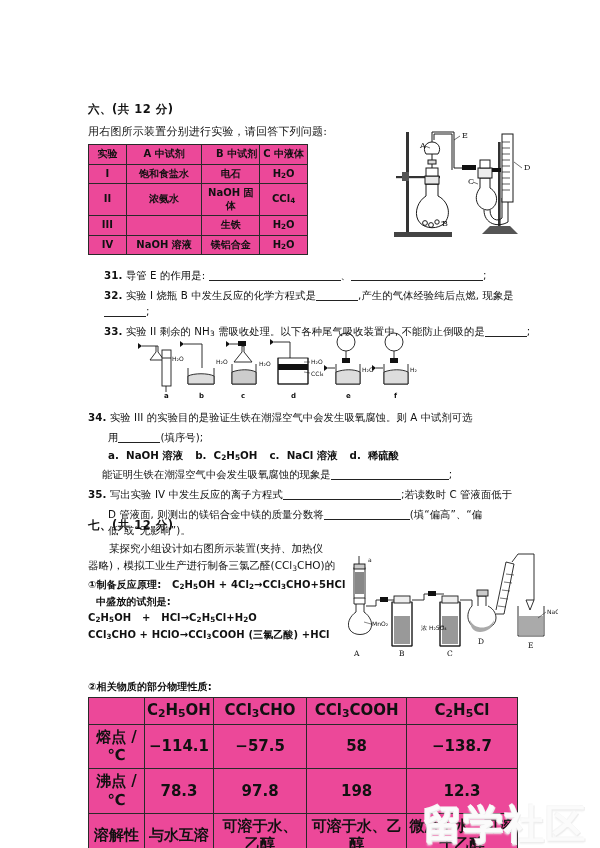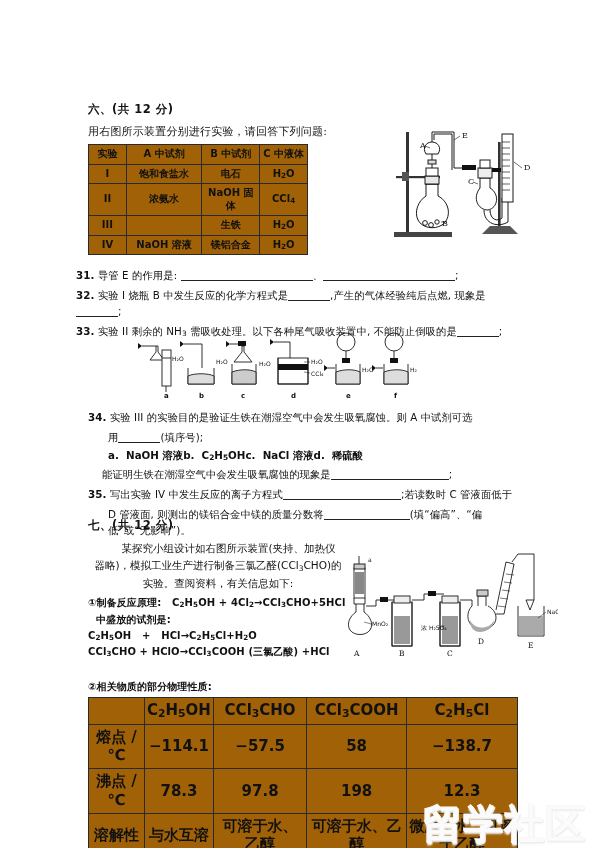--- a/index.html
+++ b/index.html
@@ -22,54 +22,54 @@
 
   
   table.grid { border-collapse:collapse; width:100%; }
   table.grid td, table.grid th {
     border:1px solid #2a2a2a;
     text-align:center;
     font-size:10px;
     padding:3px 2px;
     font-weight:bold;
     line-height:1.25;
-    background:#a16207;
+    background:#ec4899;
   }
   table.t1 { width:220px; }
   table.t1 td, table.t1 th { height:18px; }
   table.t1 .c0 { width:38px; }
   table.t1 .c1 { width:76px; }
-  table.t1 .c2 { width:58px; }
+  table.t1 .c2 { width:58px;text-align:right; }
   table.t1 .c3 { width:48px; }
 
   table.t2 { width:430px; margin-top:3px; }
   table.t2 td, table.t2 th { height:19px; font-size:15px; }
   table.t2 .p0 { width:56px; }
 
   sub { font-size:72%; vertical-align:-.2em; }
 
   
   .q { font-size:10.3px; line-height:1.55; margin:4px 0 0 0; letter-spacing:.1px; }
   .q .num { font-weight:bold; }
   .indent { padding-left:20px; }
   .blank { display:inline-block; border-bottom:1px solid #222; vertical-align:-2px; }
   .bl-s  { width:42px; }
   .bl-m  { width:86px; }
   .bl-l  { width:118px; }
   .bl-xl { width:132px; }
 
-  .opts { display:flex; gap:0; font-size:10.3px; padding-left:20px; margin-top:3px; font-weight:bold;}
+  .opts { display:flex; gap:12px; font-size:10.3px; padding-left:20px; margin-top:3px; font-weight:bold;}
   .opts span { white-space:nowrap; }
 
   
   .fig { position:absolute; }
   .fig svg { display:block; }
 
   .eq { font-size:10px; margin:3px 0; letter-spacing:.1px; font-weight:bold; }
-  .para { font-size:10.5px; line-height:1.65; text-indent:0; margin:0;text-align:center; }
+  .para { font-size:10.5px; line-height:1.65; text-indent:0; margin:0; }
   .para.ind2 { text-indent:21px; }
 
   
   .wm {
     position:absolute; right:8px; bottom:8px;
     width:175px; height:74px;
     text-align:center;
     pointer-events:none;
   }
   .wm .cn {
@@ -195,21 +195,21 @@
       <g stroke="#111" stroke-width="0.6">
         <line x1="33" y1="28" x2="38" y2="30"></line>
         <line x1="53" y1="104" x2="49" y2="104"></line>
         <line x1="81" y1="64" x2="86" y2="66"></line>
         <line x1="130" y1="50" x2="122" y2="44"></line>
         <line x1="68" y1="18" x2="62" y2="22"></line>
       </g>
     </svg>
   </div>
 
-  <div style="position:absolute; left:76px; top:232px; width:436px;">
+  <div style="position:absolute; left:104px; top:232px; width:436px;">
     <div class="q">
       <span class="num">31.</span>
       <span>导管 E 的作用是:</span>
       <span class="blank bl-xl"></span><span>、</span><span class="blank bl-xl"></span><span>;</span>
     </div>
     <div class="q">
       <span class="num">32.</span>
       <span>实验 I 烧瓶 B 中发生反应的化学方程式是</span><span class="blank bl-s"></span><span>,产生的气体经验纯后点燃, 现象是</span><span class="blank bl-s"></span><span>;</span>
     </div>
     <div class="q">
@@ -312,21 +312,20 @@
       <span>D 管液面, 则测出的镁铝合金中镁的质量分数将</span><span class="blank bl-m"></span><span>(填“偏高”、“偏低”或“无影响”)。</span>
     </div>
   </div>
 
   <div style="position:absolute; left:88px; top:486px; width:260px;">
     <div class="sec-head">
       <span>七、(共 </span><b>12</b><span> 分)</span>
     </div>
     <div class="para ind2">某探究小组设计如右图所示装置(夹持、加热仪</div>
     <div class="para">器略)，模拟工业生产进行制备三氯乙醛(CCl<sub>3</sub>CHO)的</div>
-    <div class="para">实验。查阅资料，有关信息如下:</div>
     <div class="eq">
       <span>①制备反应原理:</span>
       &nbsp; C<sub>2</sub>H<sub>5</sub>OH + 4Cl<sub>2</sub>→CCl<sub>3</sub>CHO+5HCl
     </div>
     <div class="eq" style="padding-left:8px;">中盛放的试剂是:</div>
     <div class="eq">C<sub>2</sub>H<sub>5</sub>OH&nbsp;&nbsp; +&nbsp;&nbsp; HCl→C<sub>2</sub>H<sub>5</sub>Cl+H<sub>2</sub>O</div>
     <div class="eq">CCl<sub>3</sub>CHO + HClO→CCl<sub>3</sub>COOH (三氯乙酸) +HCl</div>
   </div>
 
   <div class="fig" style="left:348px; top:512px;">

